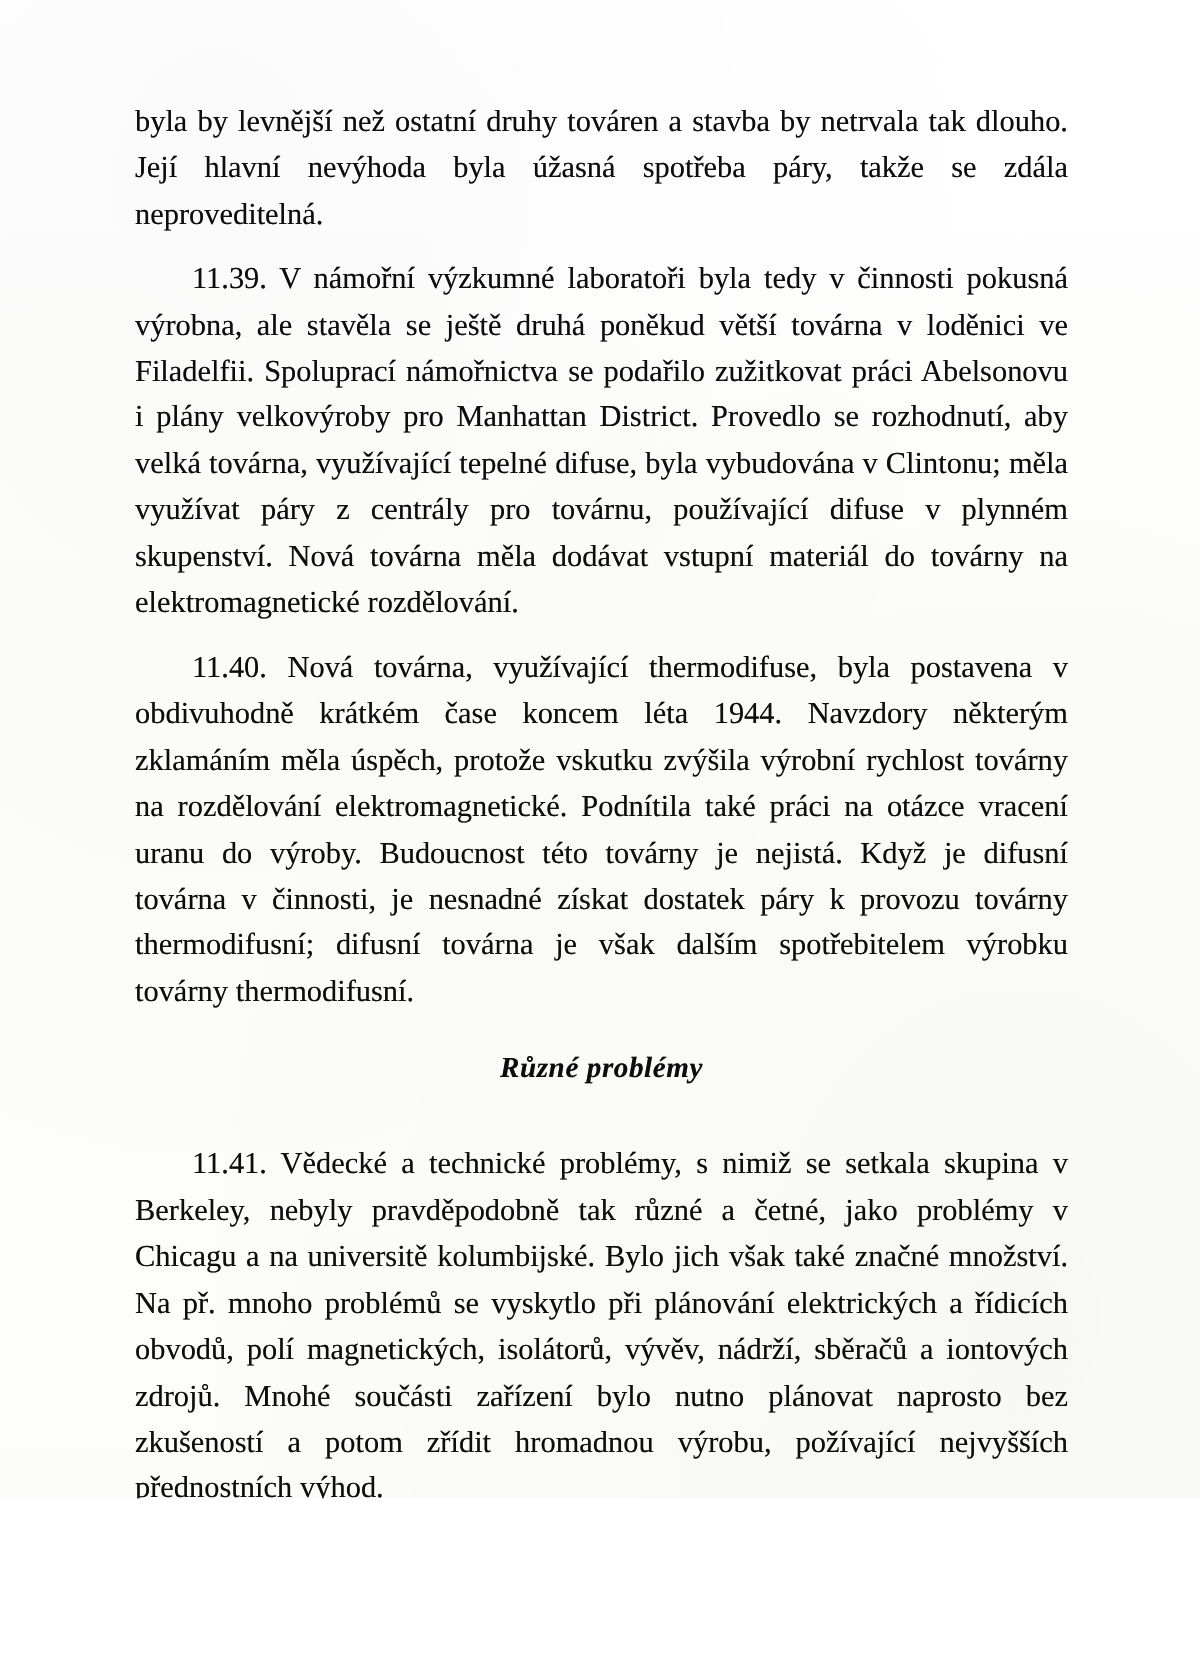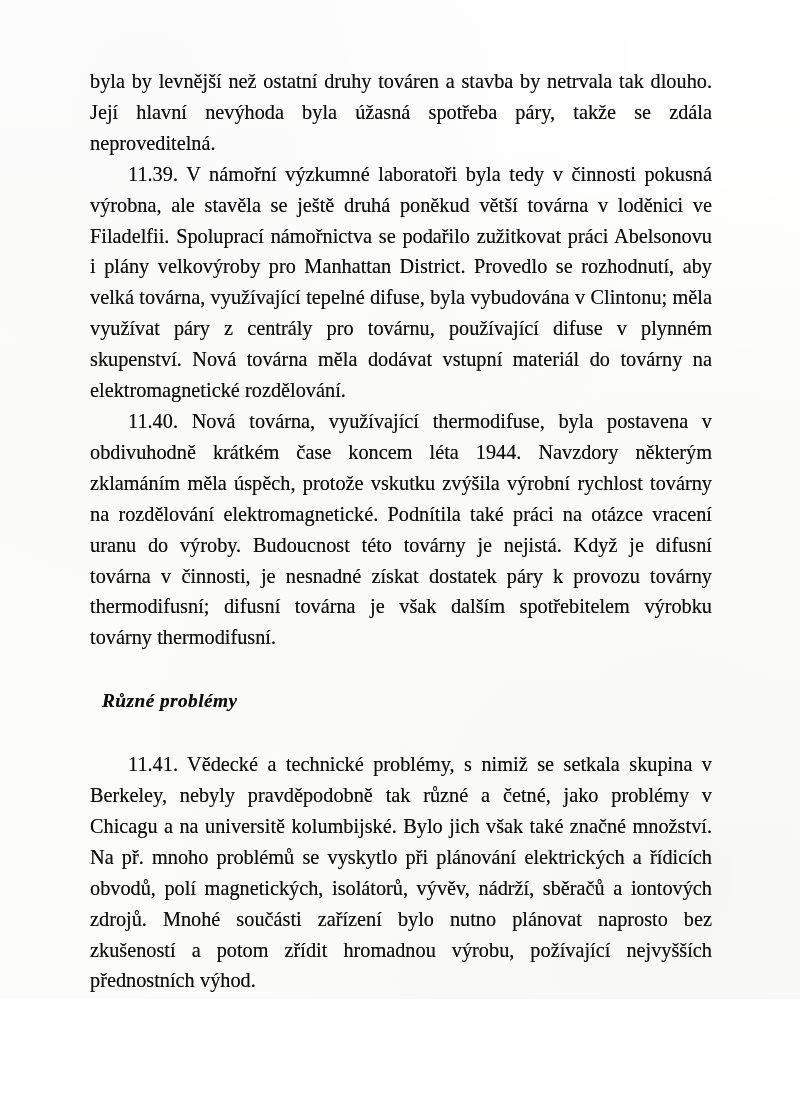--- a/index.html
+++ b/index.html
@@ -42,24 +42,26 @@
     text-align-last: left;
     text-indent: 0;
     font-size: 20.3px;
     line-height: 30.9px;
     letter-spacing: 0.0px;
     word-spacing: 0.2px;
     -webkit-font-smoothing: none;
   }
   p.para.indent {
     text-indent: 38px;
+    margin-top: 12px;
   }
 
   .heading {
-    margin: 12px;
+    margin: 0;
+    text-align: center;
     font-size: 19.4px;
     line-height: 30.9px;
     font-weight: 700;
   }
   .heading.italic {
     font-style: italic;
     letter-spacing: 0.4px;
   }
   .heading.upright {
     font-style: normal;

